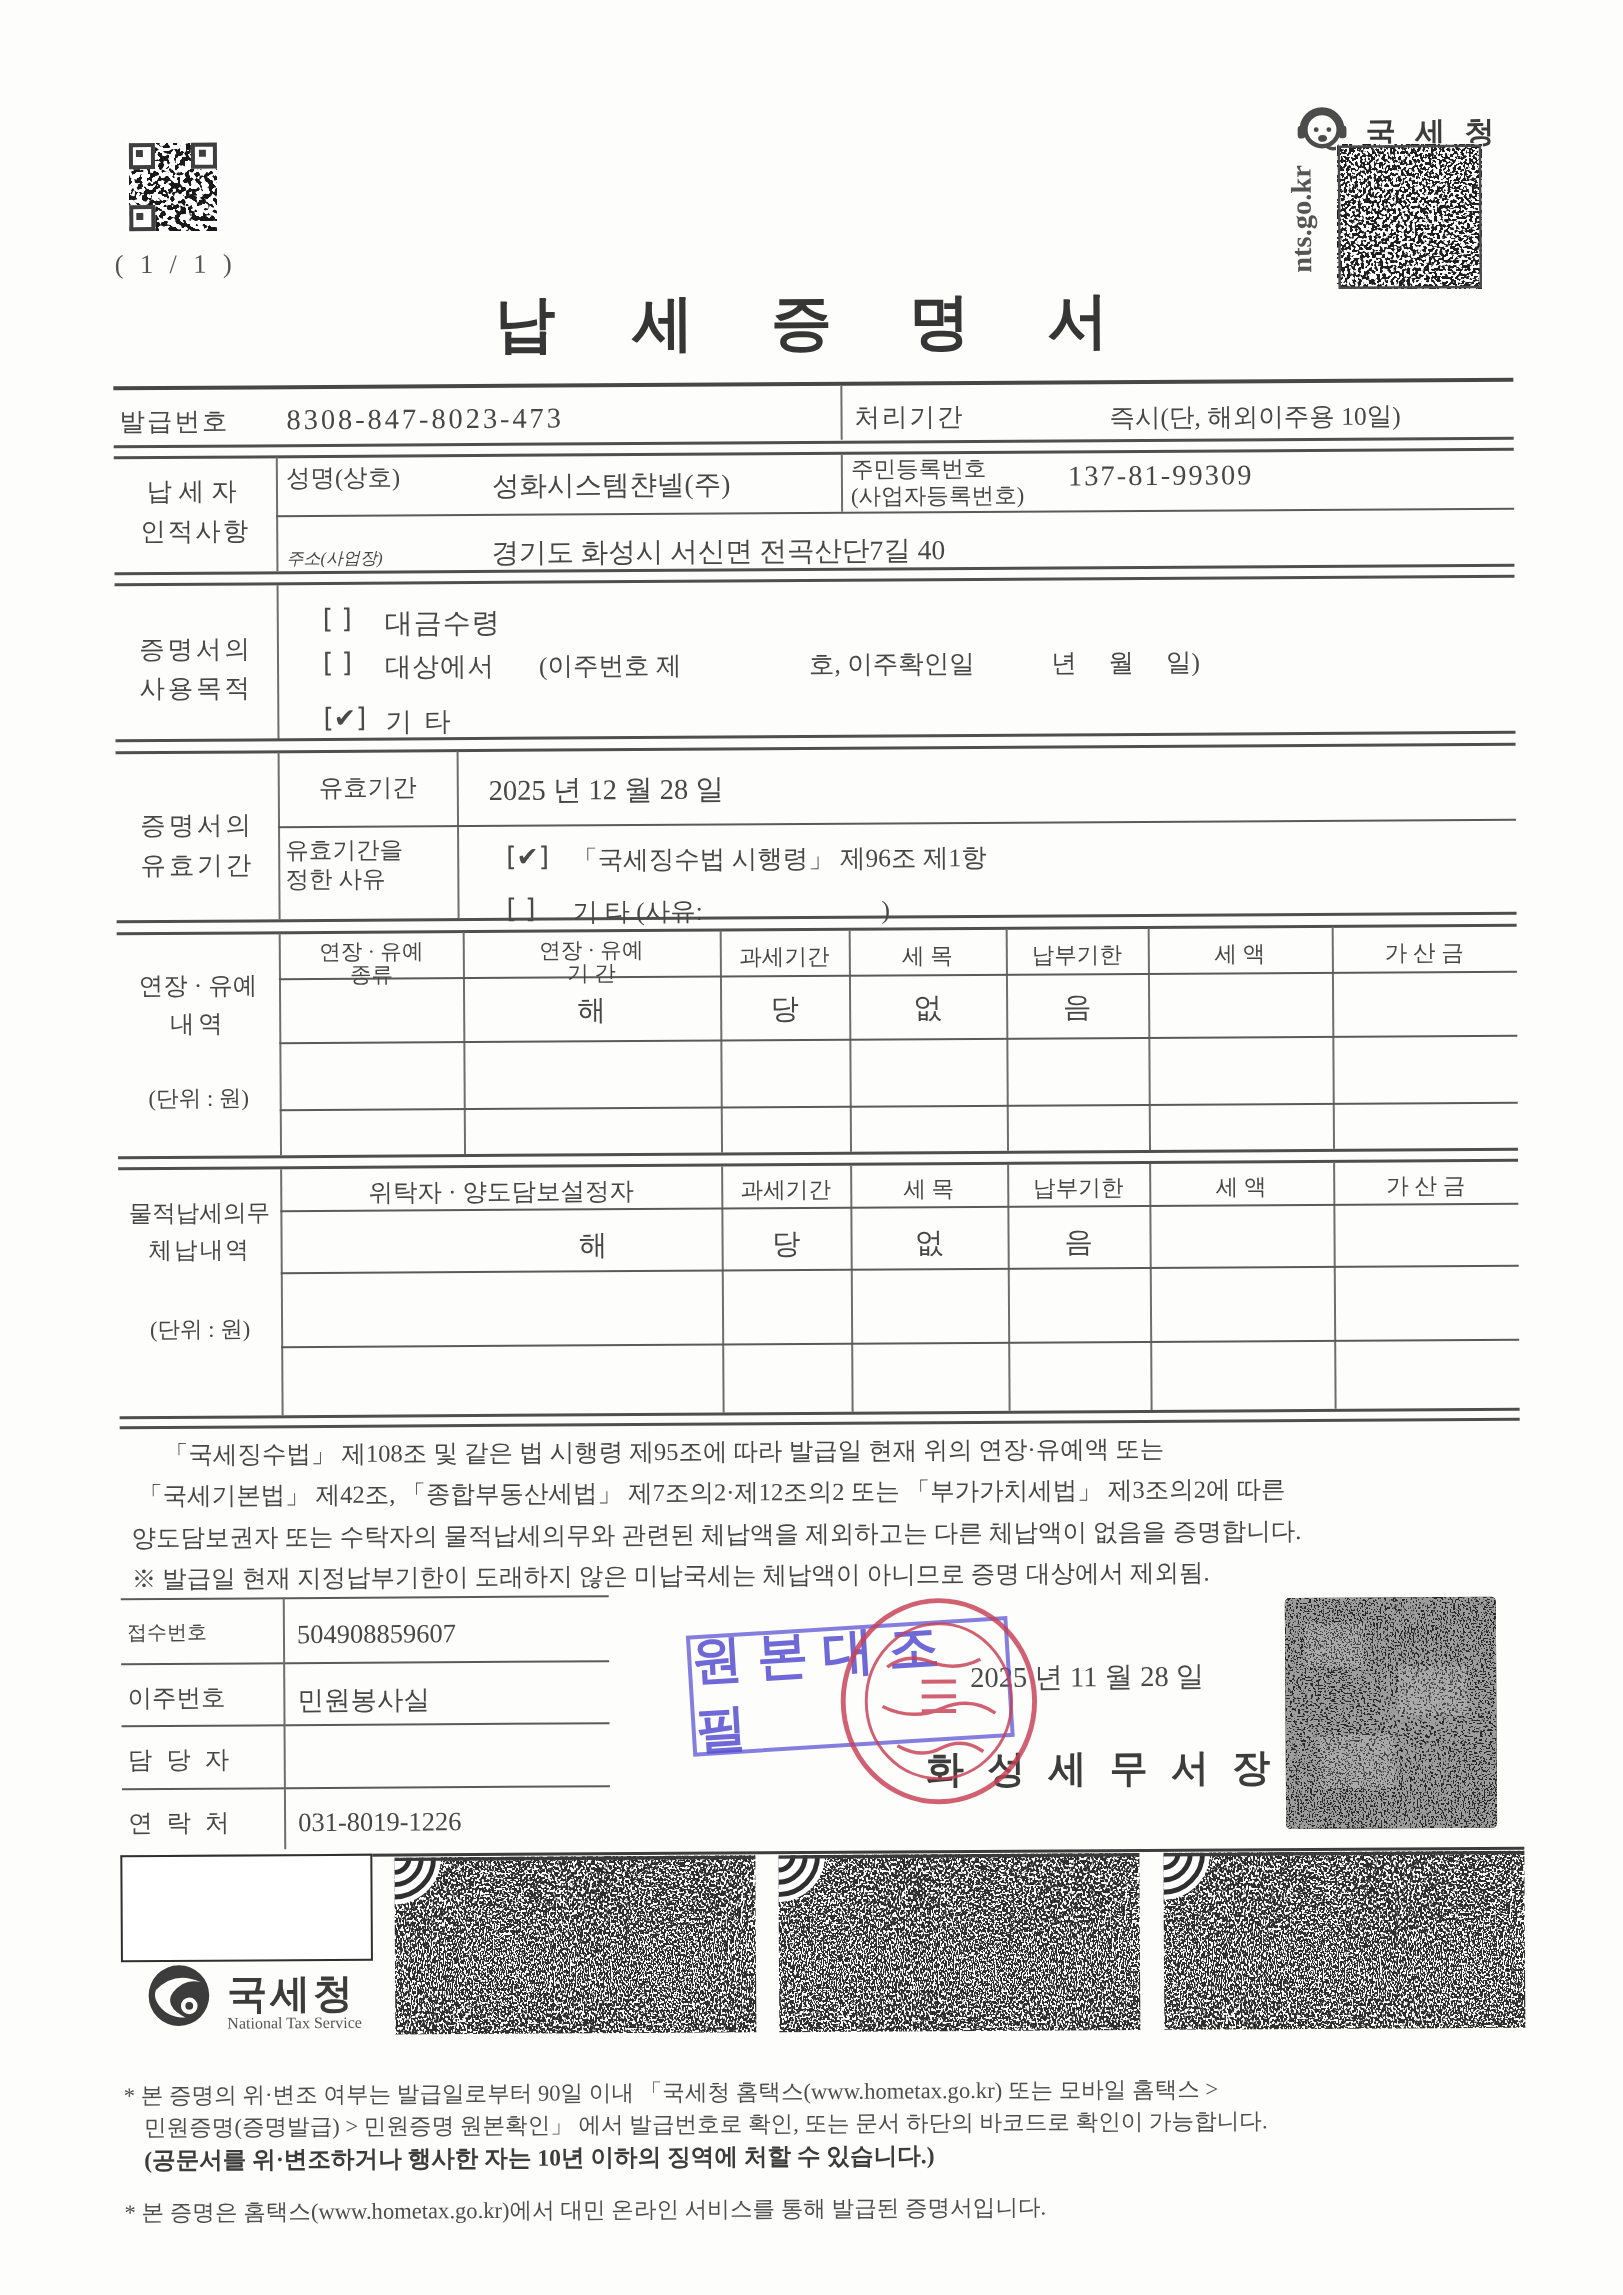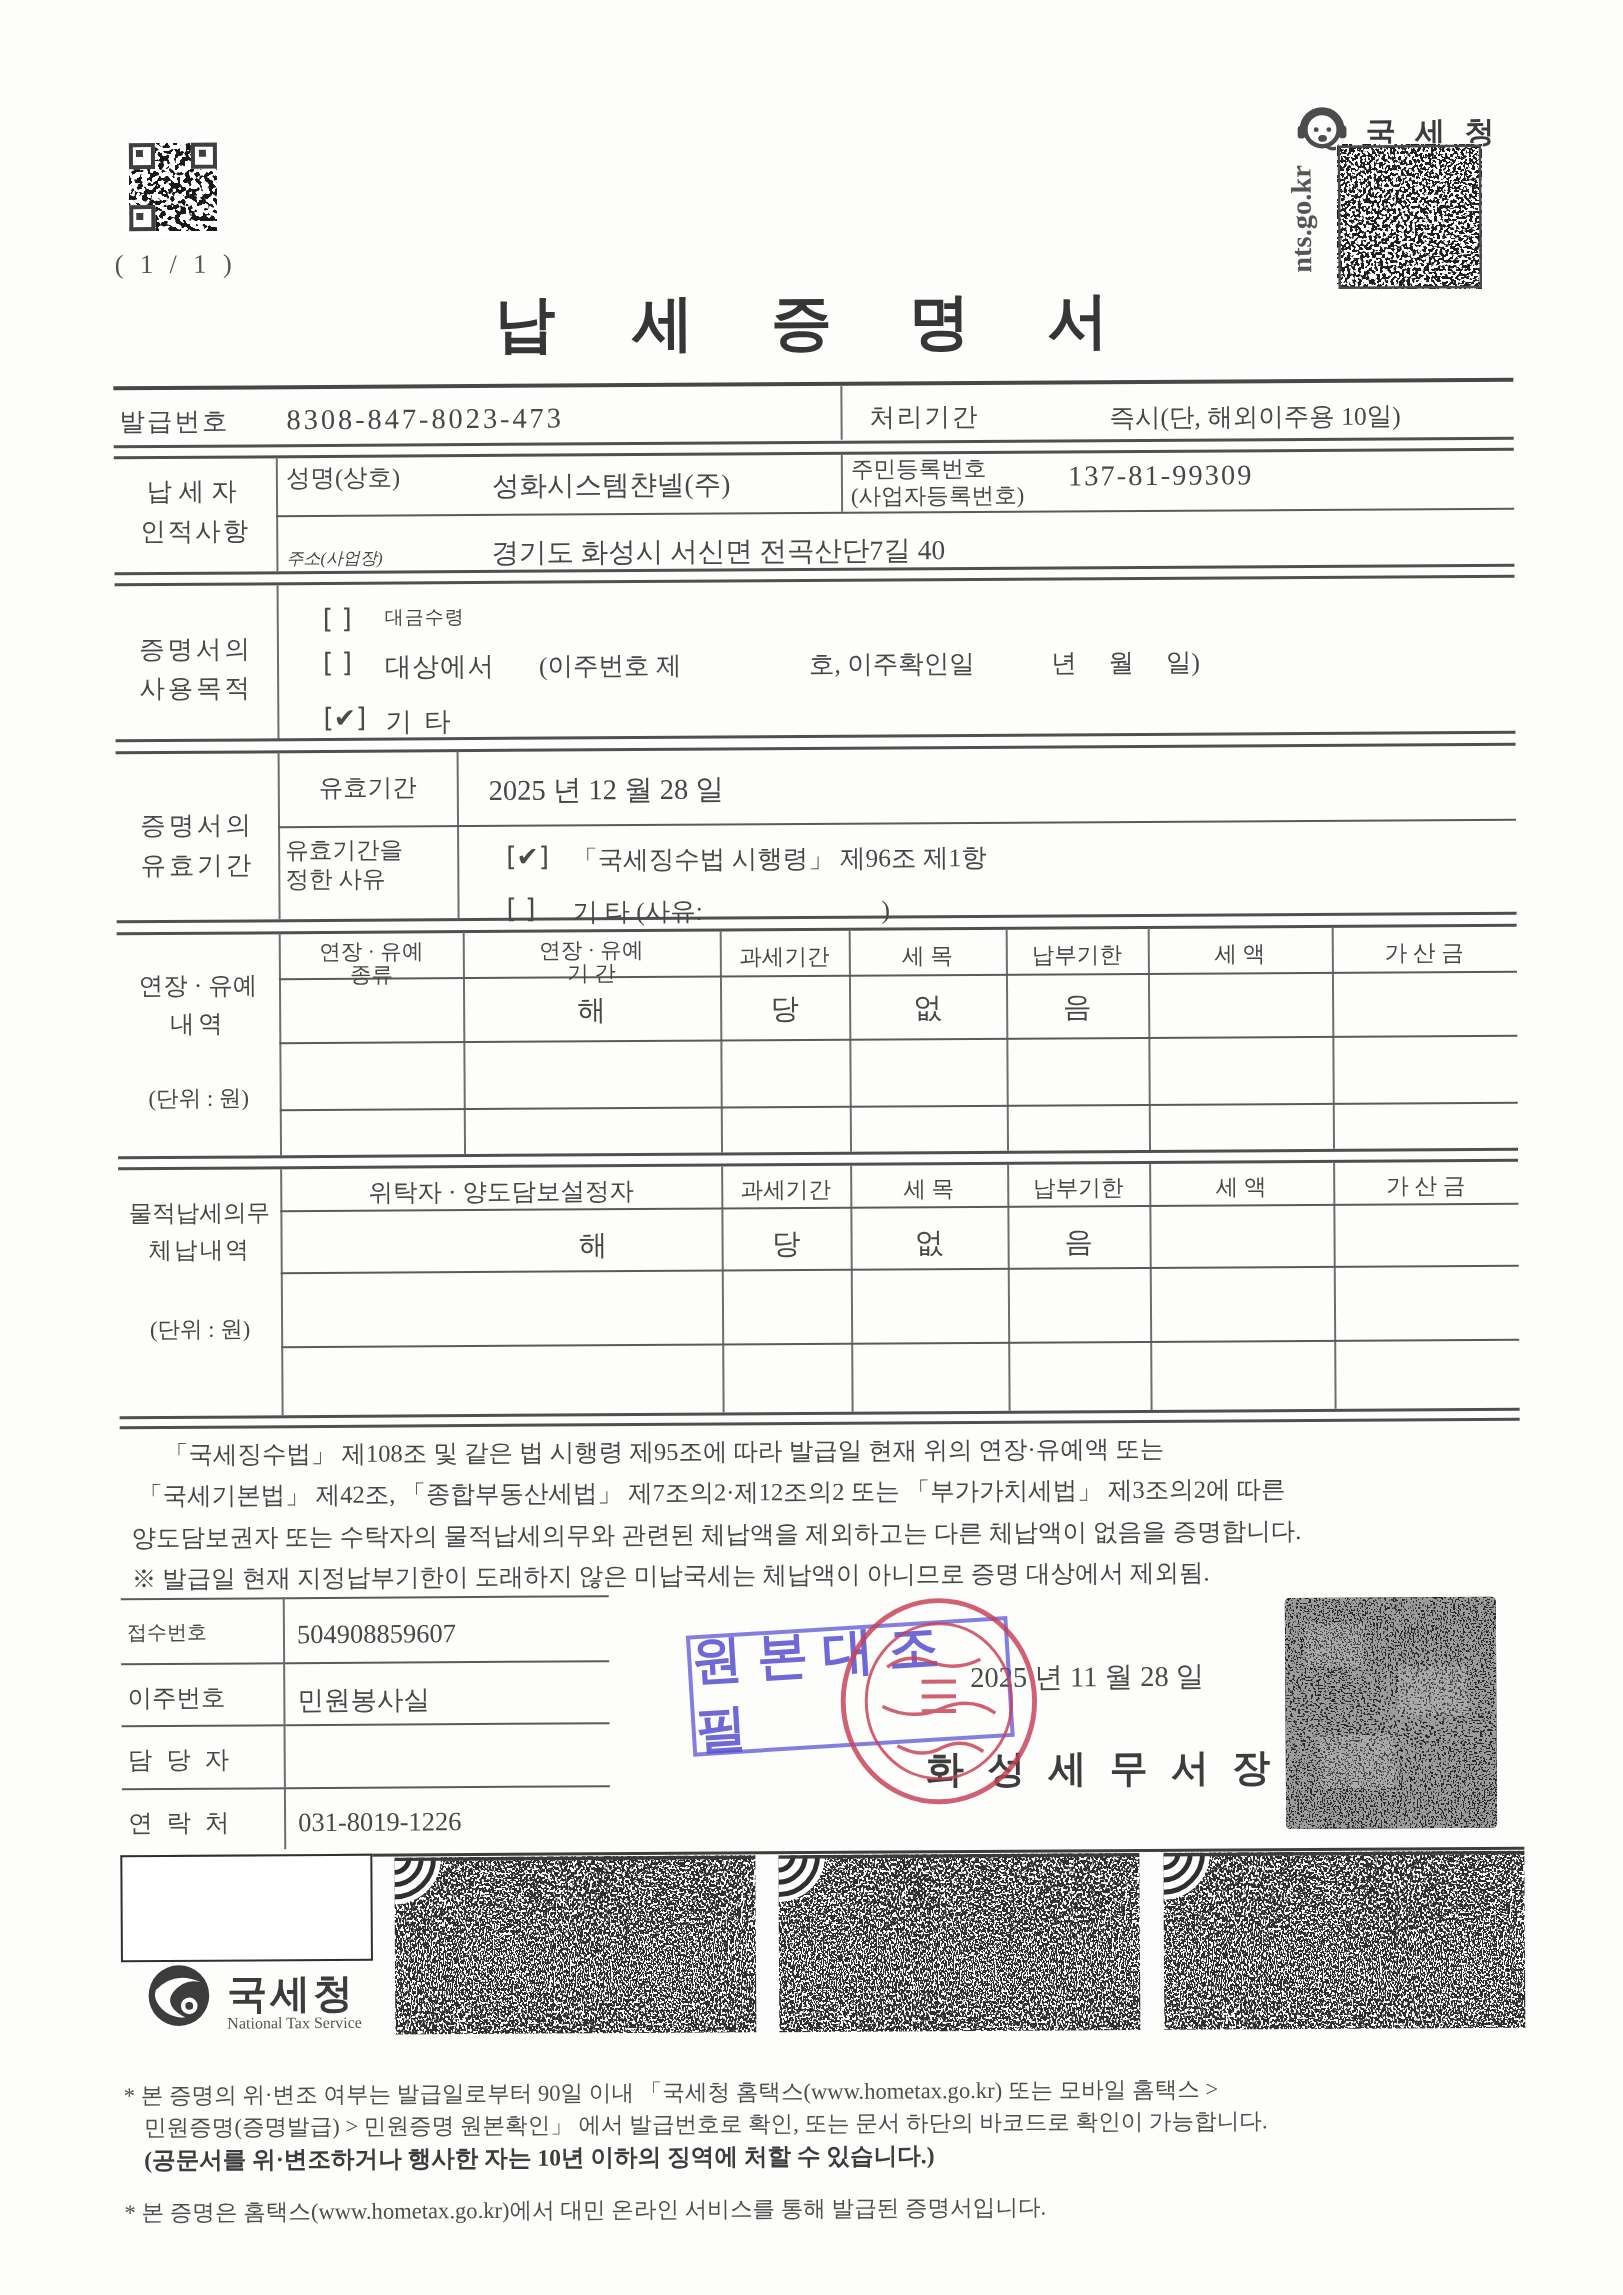--- a/index.html
+++ b/index.html
@@ -133,38 +133,38 @@
   <div class="vl" style="left:1149px;top:1166px;height:246px;"></div>
   <div class="vl" style="left:1333px;top:1166px;height:246px;"></div>
   <div class="hl" style="left:280px;top:1207px;width:1238px;"></div>
   <div class="hl" style="left:280px;top:1269px;width:1238px;"></div>
   <div class="hl" style="left:280px;top:1343px;width:1238px;"></div>
   <div class="hld" style="left:118px;top:1412px;width:1400px;"></div>
   <div class="hld" style="left:118px;top:1422px;width:1400px;"></div>
 
   <div class="t" style="left:124px;top:400px;font-size:25.5px;letter-spacing:2px;">발급번호</div>
   <div class="t" style="left:291px;top:401px;font-size:28.5px;letter-spacing:2.9px;">8308-847-8023-473</div>
-  <div class="t" style="left:859px;top:400px;font-size:25.5px;letter-spacing:2px;margin-left:15px;">처리기간</div>
+  <div class="t" style="left:859px;top:400px;font-size:25.5px;letter-spacing:2px;">처리기간</div>
   <div class="t" style="left:1114px;top:402px;font-size:25.5px;">즉시(단, 해외이주용 10일)</div>
 
   <div class="t c" style="left:118px;top:470px;width:162px;font-size:25.5px;letter-spacing:6.9px;">납세자</div>
   <div class="t c" style="left:118px;top:510px;width:162px;font-size:25.5px;letter-spacing:2px;">인적사항</div>
   <div class="t" style="left:290px;top:458px;font-size:24.5px;">성명(상호)</div>
   <div class="t" style="left:496px;top:466px;font-size:27.5px;">성화시스템챤넬(주)</div>
   <div class="t" style="left:855px;top:454px;font-size:22.6px;">주민등록번호</div>
   <div class="t" style="left:855px;top:481px;font-size:22.6px;">(사업자등록번호)</div>
   <div class="t" style="left:1072px;top:462px;font-size:28.5px;letter-spacing:2px;">137-81-99309</div>
   <div class="t" style="left:290px;top:544px;font-size:17px;font-style:italic;">주소(사업장)</div>
   <div class="t" style="left:495px;top:533px;font-size:27.5px;">경기도 화성시 서신면 전곡산단7길 40</div>
 
   <div class="t c" style="left:118px;top:628px;width:162px;font-size:25.5px;letter-spacing:2.9px;">증명서의</div>
   <div class="t c" style="left:118px;top:667px;width:162px;font-size:25.5px;letter-spacing:2.9px;">사용목적</div>
 
   <div class="t box-glyph" style="left:326px;top:600px;font-size:26.5px;">[ ]</div>
-  <div class="t" style="left:388px;top:602px;font-size:19px;letter-spacing:1px;">대금수령</div>
+  <div class="t" style="left:388px;top:602px;font-size:28px;letter-spacing:1px;">대금수령</div>
 
   <div class="t box-glyph" style="left:326px;top:644px;font-size:26.5px;">[ ]</div>
   <div class="t" style="left:388px;top:646px;font-size:26.5px;letter-spacing:1px;">대상에서</div>
   <div class="t" style="left:542px;top:647px;font-size:25.5px;">(이주번호 제　　　　　호, 이주확인일　　　년　 월　 일)</div>
 
   <div class="t box-glyph" style="left:326px;top:699px;font-size:26.5px;">[✔]</div>
   <div class="t" style="left:388px;top:701px;font-size:26.5px;letter-spacing:2.9px;">기 타</div>
 
   <div class="t c" style="left:118px;top:804px;width:162px;font-size:25.5px;letter-spacing:2.9px;">증명서의</div>
   <div class="t c" style="left:118px;top:844px;width:162px;font-size:25.5px;letter-spacing:2.9px;">유효기간</div>

